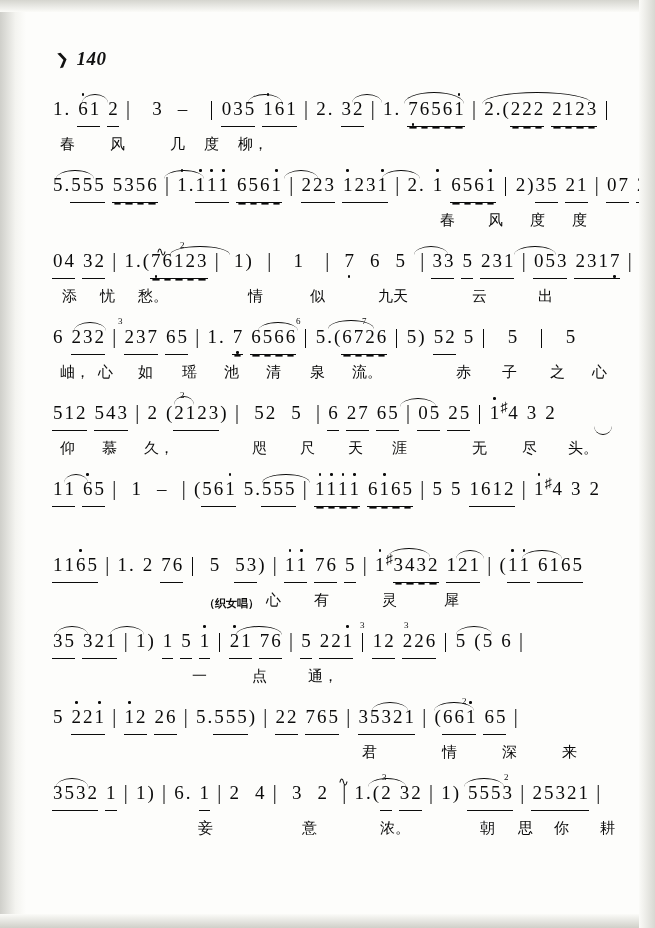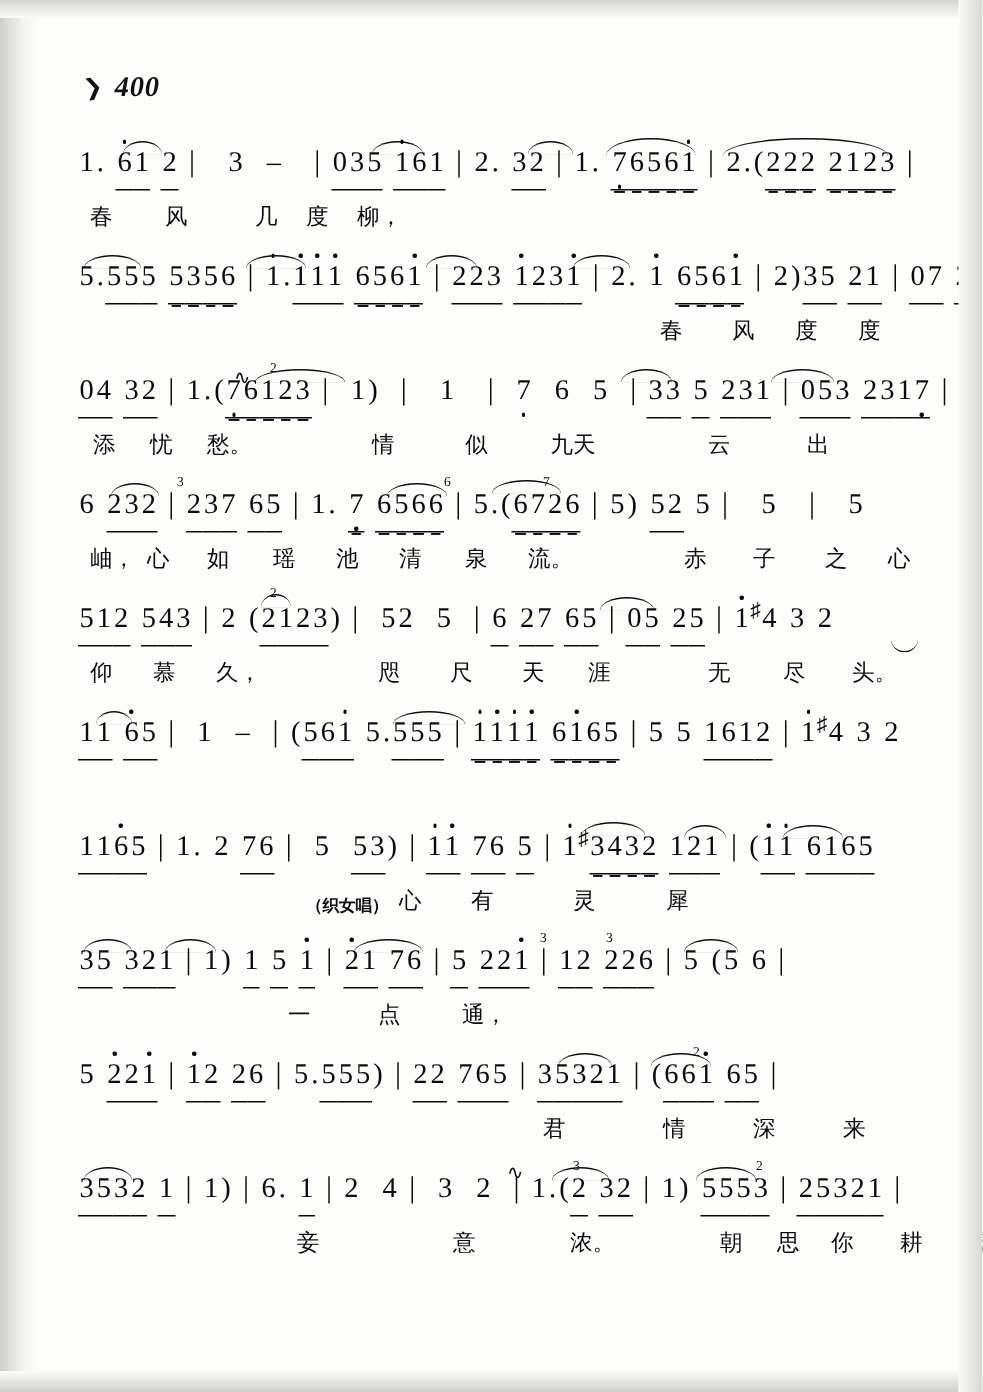--- a/index.html
+++ b/index.html
@@ -188,21 +188,21 @@
 </style>
 </head>
 <body>
 
 <div class="page">
   <div class="page-top-edge"></div>
   <div class="page-bottom-edge"></div>
 
   <div class="page-header">
     <span class="corner-mark">❯</span>
-    <span class="page-number">400</span>
+    <span class="page-number">140</span>
   </div>
 
   <div class="score">
 
     <div class="sys">
       <div class="notes-row">
         <span class="nt">1</span><span class="nt">.</span><span class="sp"></span><span class="nt u1 dotup">6</span><span class="nt u1">1</span><span class="sp"></span><span class="nt u1">2</span>
         <span class="bar">|</span>
         <span class="sp2"></span><span class="nt">3</span><span class="sp2"></span><span class="nt">–</span><span class="sp2"></span>
         <span class="bar">|</span>
@@ -277,21 +277,21 @@
         <span class="slur" style="left:362px; top:2px; width:34px;"></span>
         <span class="slur" style="left:462px; top:2px; width:42px;"></span>
         <span class="tri" style="left:128px; top:-4px;">2</span>
       </div>
       <div class="lyrics-row">
         <span class="lyr" style="left:10px">添</span>
         <span class="lyr" style="left:48px">忧</span>
         <span class="lyr" style="left:86px">愁。</span>
         <span class="lyr" style="left:196px">情</span>
         <span class="lyr" style="left:258px">似</span>
-        <span class="lyr" style="left:315px">九天</span>
+        <span class="lyr" style="left:326px">九天</span>
         <span class="lyr" style="left:420px">云</span>
         <span class="lyr" style="left:486px">出</span>
       </div>
     </div>
 
     <div class="sys">
       <div class="notes-row">
         <span class="nt">6</span><span class="sp"></span><span class="nt u1">2</span><span class="nt u1">3</span><span class="nt u1">2</span>
         <span class="bar">|</span>
         <span class="nt u1">2</span><span class="nt u1">3</span><span class="nt u1">7</span><span class="sp"></span><span class="nt u1">6</span><span class="nt u1">5</span>

